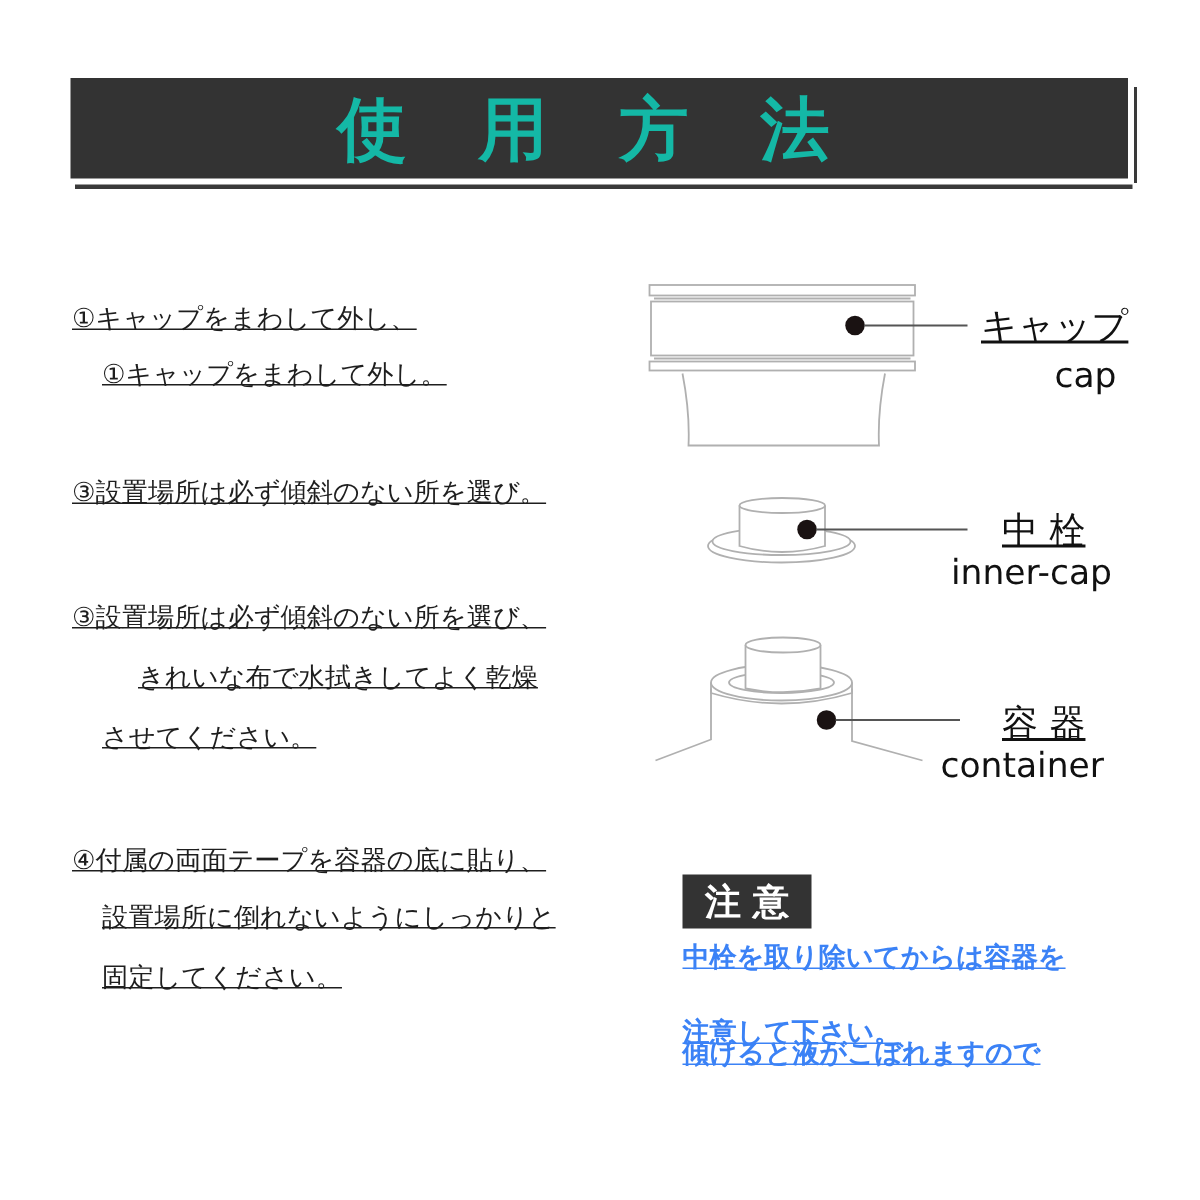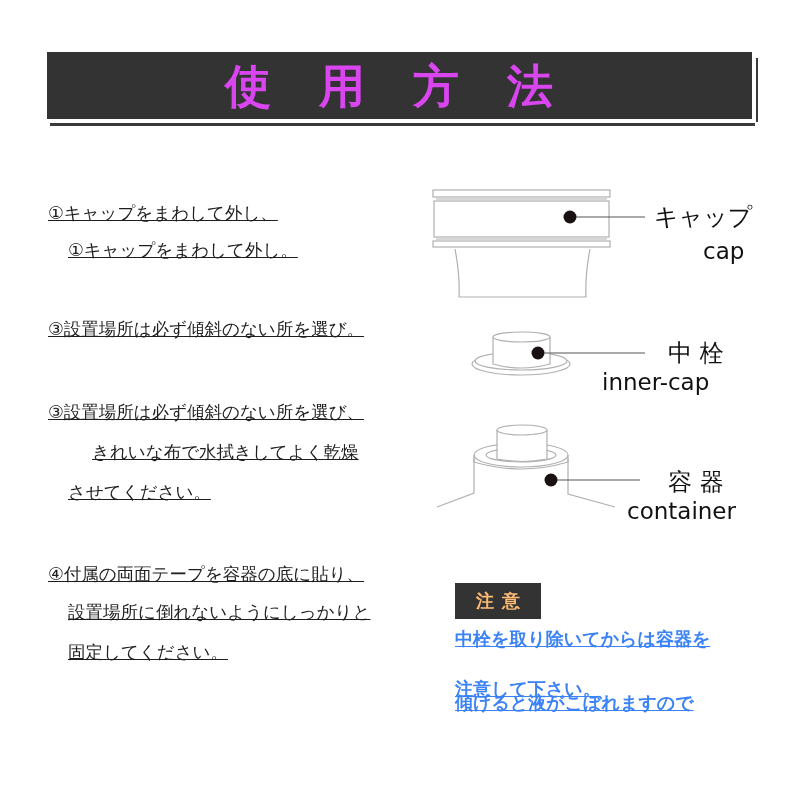--- a/index.html
+++ b/index.html
@@ -4,36 +4,36 @@
   <style>
     html, body { margin: 0; padding: 0; background: #ffffff; }
     body { width: 800px; height: 800px; position: relative; overflow: hidden;
            font-family: "DejaVu Sans", "Liberation Sans", sans-serif; color: #1a1a1a; }
 
     
     .header-shadow-bottom { position: absolute; left: 50px; top: 123px; width: 705px; height: 3px; background: #3a3a3a; }
     .header-shadow-right { position: absolute; left: 756px; top: 58px; width: 2px; height: 64px; background: #3a3a3a; }
     .header-bar { position: absolute; left: 47px; top: 52px; width: 705px; height: 67px; background: #333333;
                   display: flex; align-items: center; justify-content: center; }
-    .header-title { color: #d946ef; font-size: 46px; font-weight: bold; letter-spacing: 48px; margin-left: 27px;
+    .header-title { color: #14b8a6; font-size: 46px; font-weight: bold; letter-spacing: 48px; margin-left: 27px;
                     line-height: 1; }
 
     
     .step-line { position: absolute; font-size: 17.5px; line-height: 1; color: #1e1e1e; white-space: nowrap; text-decoration: underline; }
     .indent { left: 68px; }
     .first { left: 48px; }
 
     
-    .label-jp { position: absolute; font-size: 24px; line-height: 1; color: #111; white-space: nowrap; font-weight: 500; }
+    .label-jp { position: absolute; font-size: 24px; line-height: 1; color: #111; white-space: nowrap; font-weight: 500; text-decoration: underline; }
     .label-en { position: absolute; font-size: 23px; line-height: 1; color: #111; white-space: nowrap; }
 
     
     .caution-badge { position: absolute; left: 455px; top: 583px; width: 86px; height: 36px; background: #333;
                      display: flex; align-items: center; justify-content: center; }
-    .caution-badge span { color: #fdba74; font-weight: bold; font-size: 18px; letter-spacing: 8px; margin-left: 8px; line-height: 1; }
+    .caution-badge span { color: #ffffff; font-weight: bold; font-size: 24px; letter-spacing: 8px; margin-left: 8px; line-height: 1; }
     .caution-line { position: absolute; left: 455px; font-size: 18px; font-weight: bold; line-height: 1; color: #3b82f6; white-space: nowrap; text-decoration: underline; }
 
     svg.diagram { position: absolute; left: 0; top: 0; width: 800px; height: 800px; pointer-events: none; }
   </style>
 </head>
 <body>
 
 <div class="header-shadow-bottom"></div>
 <div class="header-shadow-right"></div>
 <div class="header-bar">
@@ -98,21 +98,21 @@
     <ellipse cx="522" cy="430" rx="25" ry="5" fill="#fff"></ellipse>
   </g>
   <circle cx="551" cy="480" r="6.5" fill="#1a1212"></circle>
   <line x1="557" y1="480" x2="640" y2="480" stroke="#555" stroke-width="1.2"></line>
 </svg>
 
 <div class="label-jp" style="left:654px; top:205px;">キャップ</div>
 <div class="label-en" style="left:703px; top:240px;">cap</div>
 
 <div class="label-jp" style="left:668px; top:341px;">中 栓</div>
-<div class="label-en" style="left:602px; top:371px;">inner-cap</div>
+<div class="label-en" style="left:634px; top:371px;">inner-cap</div>
 
 <div class="label-jp" style="left:668px; top:470px;">容 器</div>
 <div class="label-en" style="left:627px; top:500px;">container</div>
 
 <div class="caution-badge">
   <span>注意</span>
 </div>
 <div class="caution-line" style="top:630px;">中栓を取り除いてからは容器を</div>
 <div class="caution-line" style="top:655px;margin-top:39px;">傾けると液がこぼれますので</div>
 <div class="caution-line" style="top:680px;">注意して下さい。</div>

